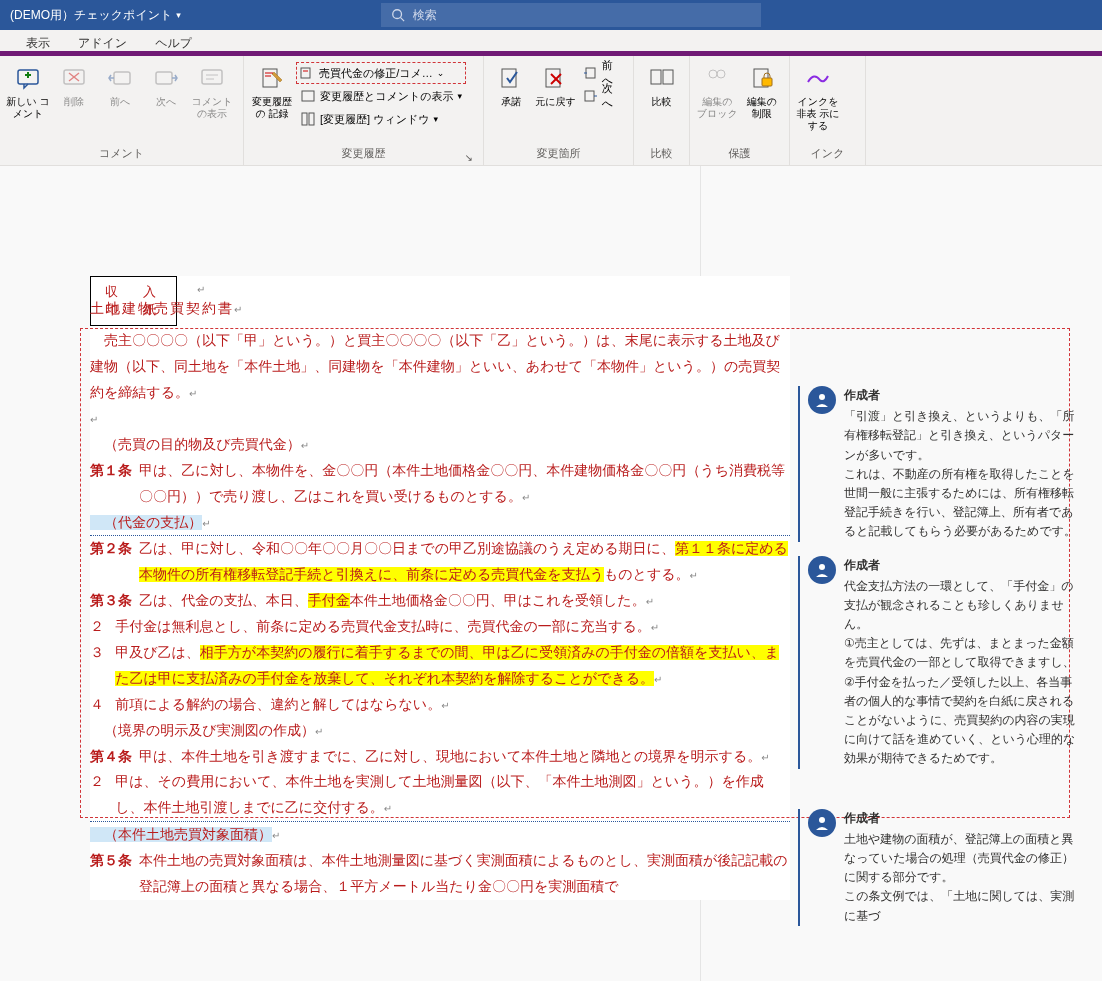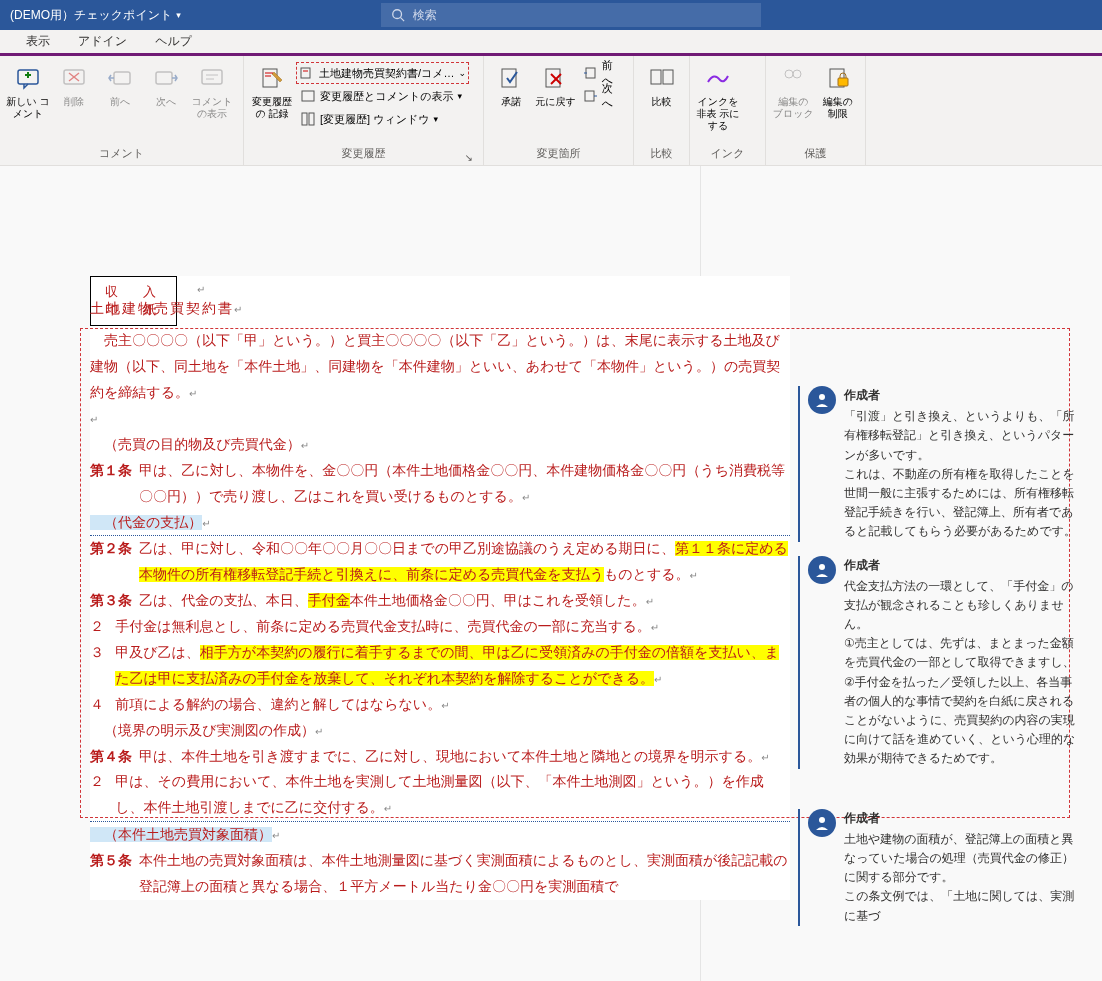--- a/index.html
+++ b/index.html
@@ -3,21 +3,21 @@
 <meta charset="utf-8">
 <style>
 * { box-sizing: border-box; margin: 0; padding: 0; }
 body { font-family: "Yu Gothic UI", "Meiryo", sans-serif; font-size: 12px; background: #fff; overflow: hidden; width: 1102px; height: 981px; }
 .titlebar { background: #2b579a; color: #fff; height: 30px; display: flex; align-items: center; padding: 0 10px; }
 .titlebar .title { font-size: 12px; }
 .titlebar .dropdown-icon { margin-left: 4px; font-size: 9px; }
 .titlebar .search { margin-left: 200px; display: flex; align-items: center; background: #456ca8; height: 22px; padding: 12px 10px; width: 380px; }
 .titlebar .search-icon { margin-right: 8px; font-size: 12px; }
 .titlebar .search-text { color: #cfd8ea; font-size: 12px; }
-.tabbar { background: #f3f2f1; height: 26px; display: flex; align-items: center; border-bottom: 3px solid #701a75; padding-left: 12px; }
+.tabbar { background: #f3f2f1; height: 26px; display: flex; align-items: flex-start; border-bottom: 5px solid #701a75; padding-left: 12px; }
 .tab { padding: 0 14px; font-size: 12px; color: #323130; height: 26px; display: flex; align-items: center; }
 .ribbon { background: #f3f2f1; height: 110px; display: flex; border-bottom: 1px solid #e1dfdd; }
 .group { border-right: 1px solid #e1dfdd; display: flex; flex-direction: column; justify-content: space-between; padding: 4px 6px 2px; }
 .group-buttons { display: flex; gap: 2px; }
 .group-label { text-align: center; font-size: 11px; color: #605e5c; padding-bottom: 2px; }
 .big-btn { display: flex; flex-direction: column; align-items: center; width: 44px; padding-top: 4px; cursor: pointer; }
 .big-btn .icon-box { width: 28px; height: 28px; display: flex; align-items: center; justify-content: center; }
 .big-btn .btn-label { font-size: 10px; text-align: center; line-height: 1.2; margin-top: 4px; }
 .big-btn.disabled { opacity: 0.45; }
 .mid-col { display: flex; flex-direction: column; gap: 1px; padding-top: 2px; }
@@ -153,21 +153,21 @@
 記録</div>
       </div>
       <div class="mid-col">
         <div class="mid-row red-box">
           <span class="sm-icon">
               <svg width="14" height="14">
                 <rect x="1" y="2" width="9" height="10" fill="none" stroke="#555"></rect>
                 <line x1="3" y1="5" x2="8" y2="5" stroke="#c00"></line>
               </svg>
             </span>
-          <span>土地建物売買契約書/コメ…</span>
+          <span>売買代金の修正/コメ…</span>
             <span style="font-size:9px">⌄</span>
         </div>
         <div class="mid-row">
           <span class="sm-icon">
               <svg width="14" height="14">
                 <rect x="1" y="2" width="12" height="10" fill="none" stroke="#555"></rect>
               </svg>
             </span>
           <span>変更履歴とコメントの表示</span> 
             <span style="font-size:9px">▾</span>
@@ -243,35 +243,20 @@
               <rect x="3" y="4" width="10" height="14" fill="none" stroke="#555"></rect>
               <rect x="15" y="4" width="10" height="14" fill="none" stroke="#555"></rect>
             </svg>
           </div>
         <div class="btn-label">比較</div>
       </div>
     </div>
     <div class="group-label">比較</div>
   </div>
 
-  <div class="group" style="width:76px">
-    <div class="group-buttons">
-      <div class="big-btn">
-        <div class="icon-box">
-            <svg width="28" height="24">
-              <path d="M4 16 Q 10 6 16 14 Q 20 18 24 10" fill="none" stroke="#8a2be2" stroke-width="2"></path>
-            </svg>
-          </div>
-        <div class="btn-label">インクを非表
-示にする</div>
-      </div>
-    </div>
-    <div class="group-label">インク</div>
-  </div>
-
   <div class="group" style="width:100px">
     <div class="group-buttons">
       <div class="big-btn disabled">
         <div class="icon-box">
             <svg width="28" height="24">
               <circle cx="10" cy="8" r="4" fill="none" stroke="#888"></circle>
               <circle cx="18" cy="8" r="4" fill="none" stroke="#888"></circle>
             </svg>
           </div>
         <div class="btn-label">編集の
@@ -283,20 +268,35 @@
               <rect x="6" y="3" width="14" height="18" fill="none" stroke="#555"></rect>
               <rect x="14" y="12" width="10" height="8" rx="1" fill="#ffb900" stroke="#a06f1f"></rect>
               <path d="M16 12 v-2 a3 3 0 0 1 6 0 v2" fill="none" stroke="#a06f1f"></path>
             </svg>
           </div>
         <div class="btn-label">編集の
 制限</div>
       </div>
     </div>
     <div class="group-label">保護</div>
+  </div>
+
+  <div class="group" style="width:76px">
+    <div class="group-buttons">
+      <div class="big-btn">
+        <div class="icon-box">
+            <svg width="28" height="24">
+              <path d="M4 16 Q 10 6 16 14 Q 20 18 24 10" fill="none" stroke="#8a2be2" stroke-width="2"></path>
+            </svg>
+          </div>
+        <div class="btn-label">インクを非表
+示にする</div>
+      </div>
+    </div>
+    <div class="group-label">インク</div>
   </div>
 </div>
 
 <div class="workspace">
   <div class="doc-area">
     <div class="doc-outer" style="position:relative; width:100%;">
     <div class="comments-split-border"></div>
     <div class="page-wrap">
       <div class="page">
         <div style="display:flex; align-items:flex-start; gap:20px;">

